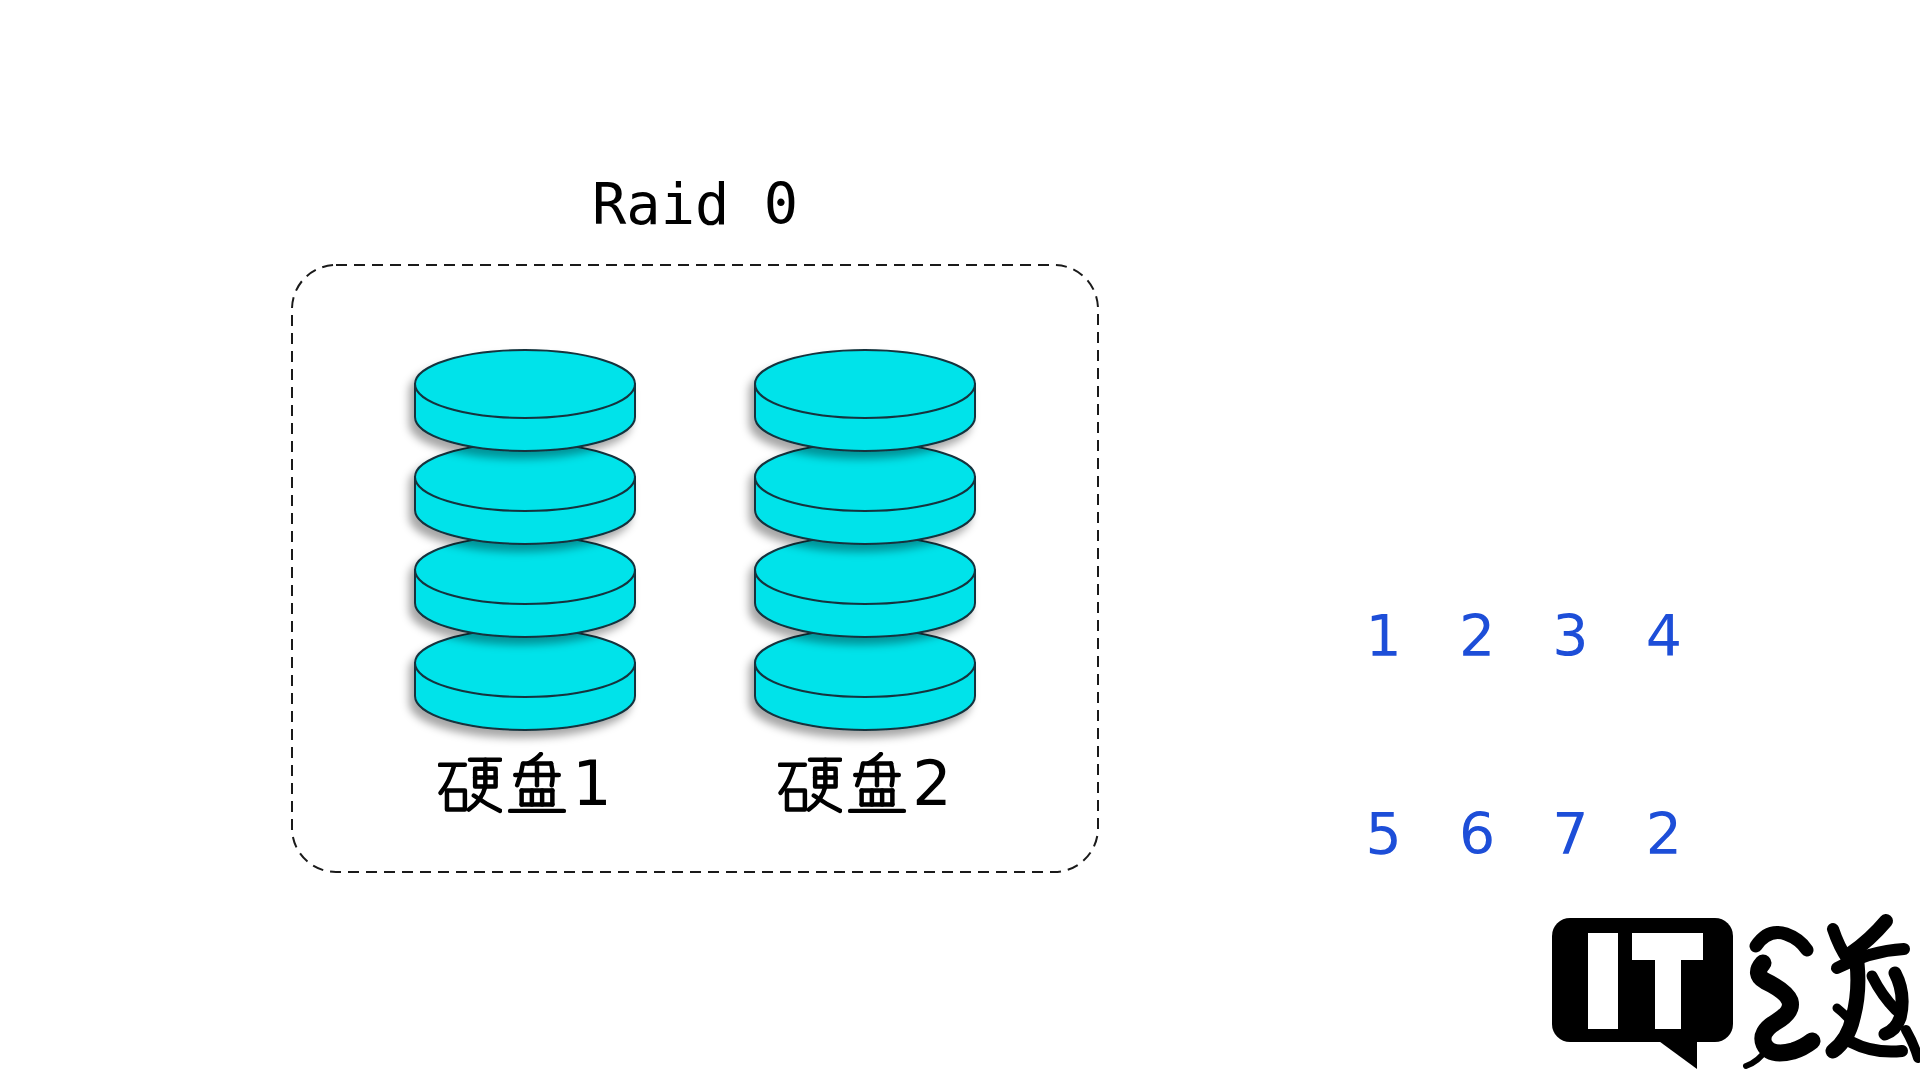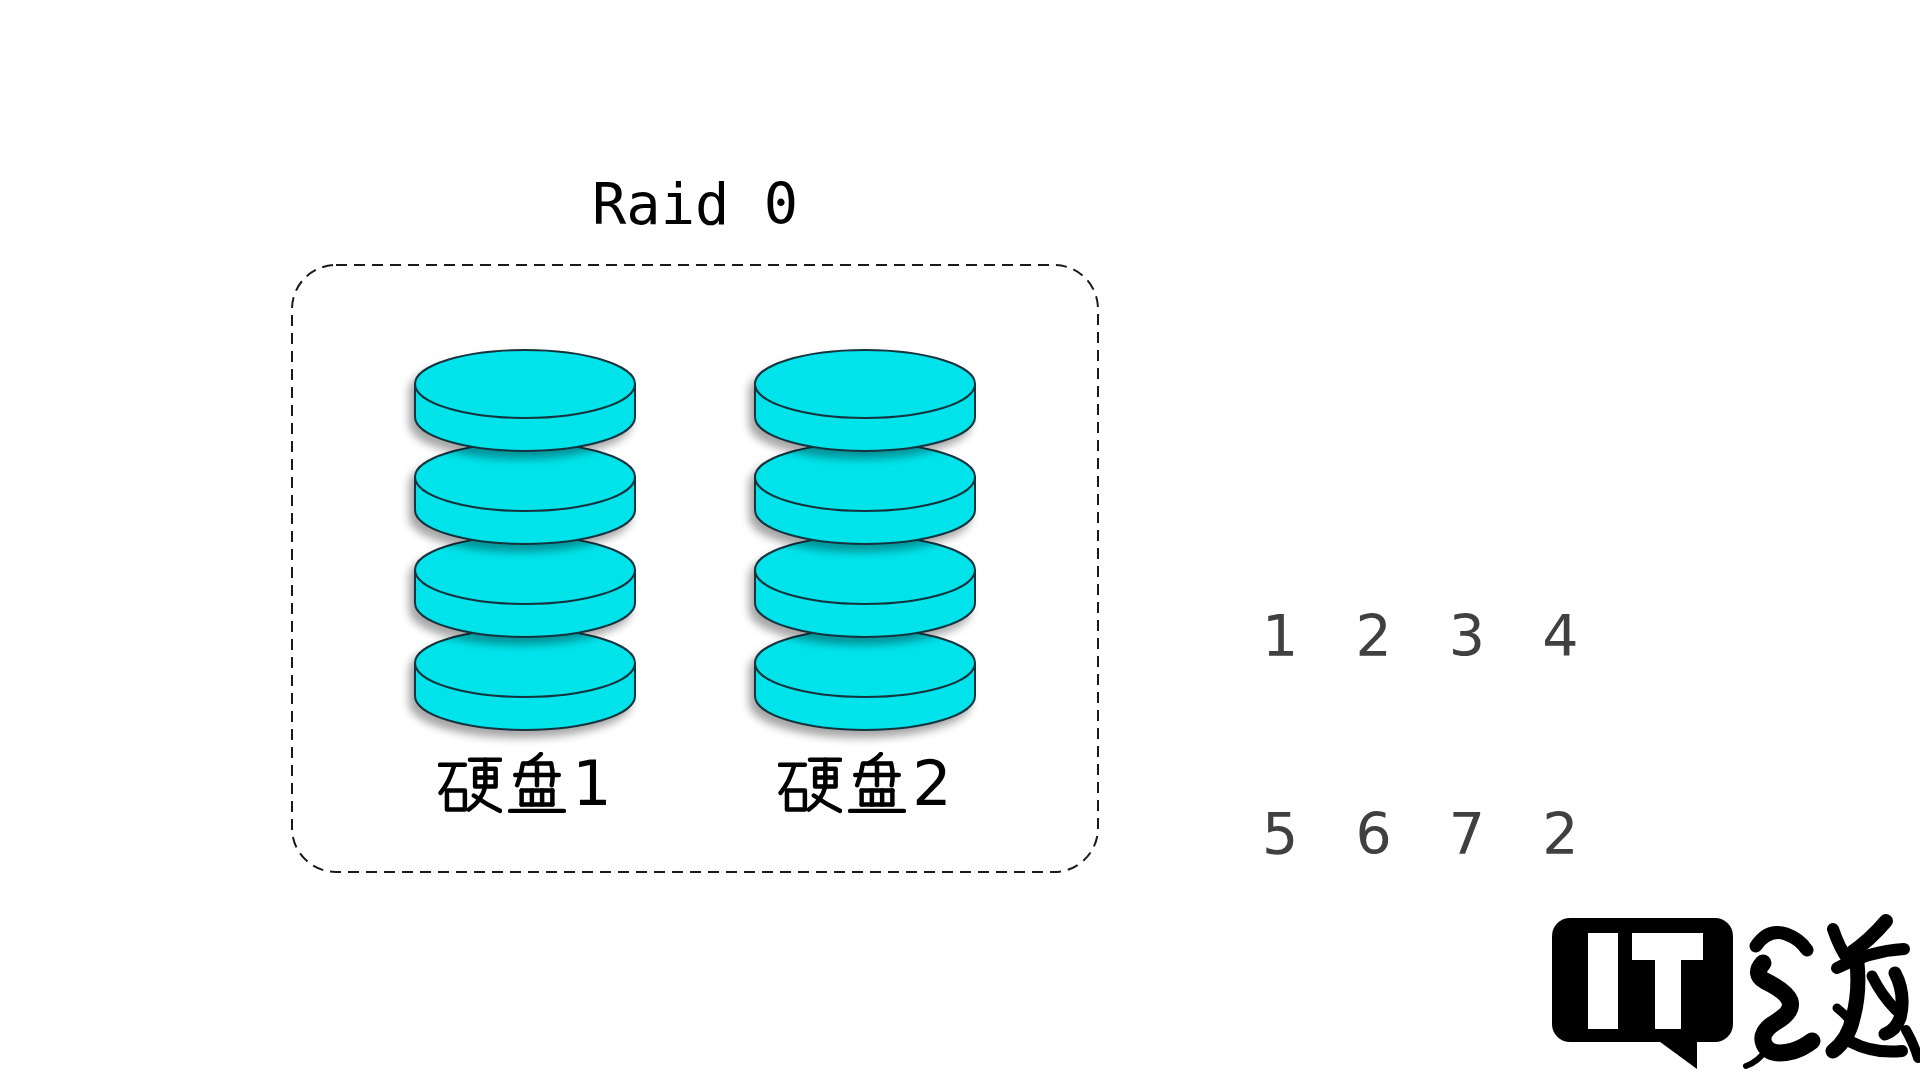--- a/index.html
+++ b/index.html
@@ -9,21 +9,21 @@
   }
   .title{
     position:absolute;left:292px;top:172px;width:806px;height:64px;
     font-family:"DejaVu Sans Mono","Liberation Mono",monospace;
     font-size:57px;line-height:64px;text-align:center;color:#000;white-space:pre;
   }
   .gfx{position:absolute;left:0;top:0;width:1920px;height:1080px;}
   .blocks{
     position:absolute;left:1262px;top:471px;width:420px;
     font-size:57px;line-height:66px;letter-spacing:0;word-spacing:39px;
-    color:#404040;white-space:pre;
+    color:#1d4ed8;white-space:pre;text-align:right;
   }
   .disk-label{
     position:absolute;top:744px;width:330px;height:80px;
     display:flex;align-items:center;justify-content:center;gap:3px;
   }
   .disk-label .num{
     font-size:62px;line-height:64px;font-weight:normal;color:#000;
     font-family:"DejaVu Sans","Liberation Sans",sans-serif;
   }
   .label-1{left:360px;}

